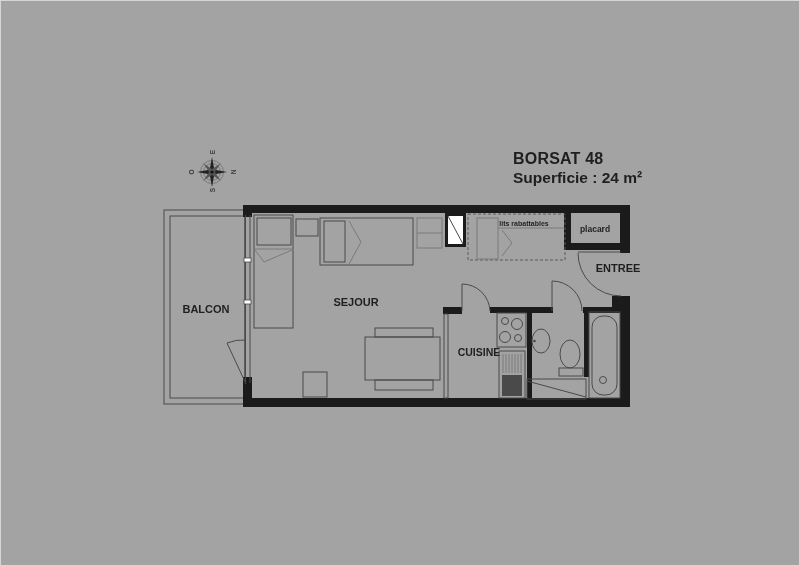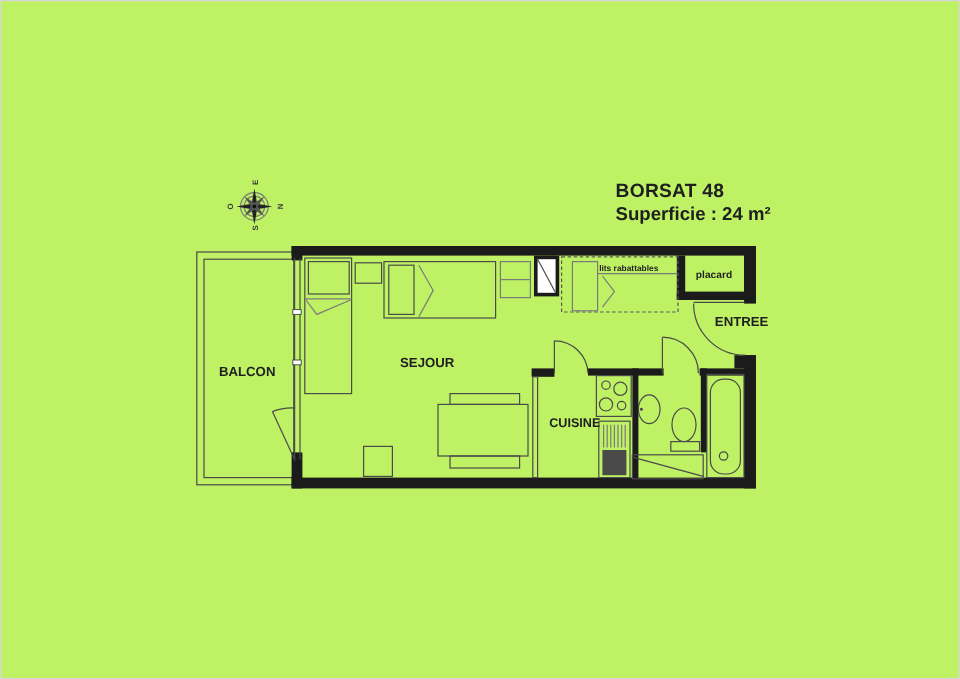--- a/index.html
+++ b/index.html
@@ -1,17 +1,17 @@
 <!DOCTYPE html>
 <html><head>
 <meta charset="utf-8">
 <style>
   html,body{margin:0;padding:0;background:#ffffff;}
   .page{
-    position:relative;width:800px;height:566px;background:#bef264;
+    position:relative;width:800px;height:566px;background:#a3a3a3;
     box-shadow:inset 0 0 0 1px #d6d6d6;overflow:hidden;
     font-family:"Liberation Sans", sans-serif;
   }
   svg text{
     font-family:"Liberation Sans","DejaVu Sans",sans-serif;
     font-weight:bold;
     fill:#1f1f1f;
   }
   .t-title{font-size:16px;letter-spacing:.2px;}
   .t-sub{font-size:15.5px;}

